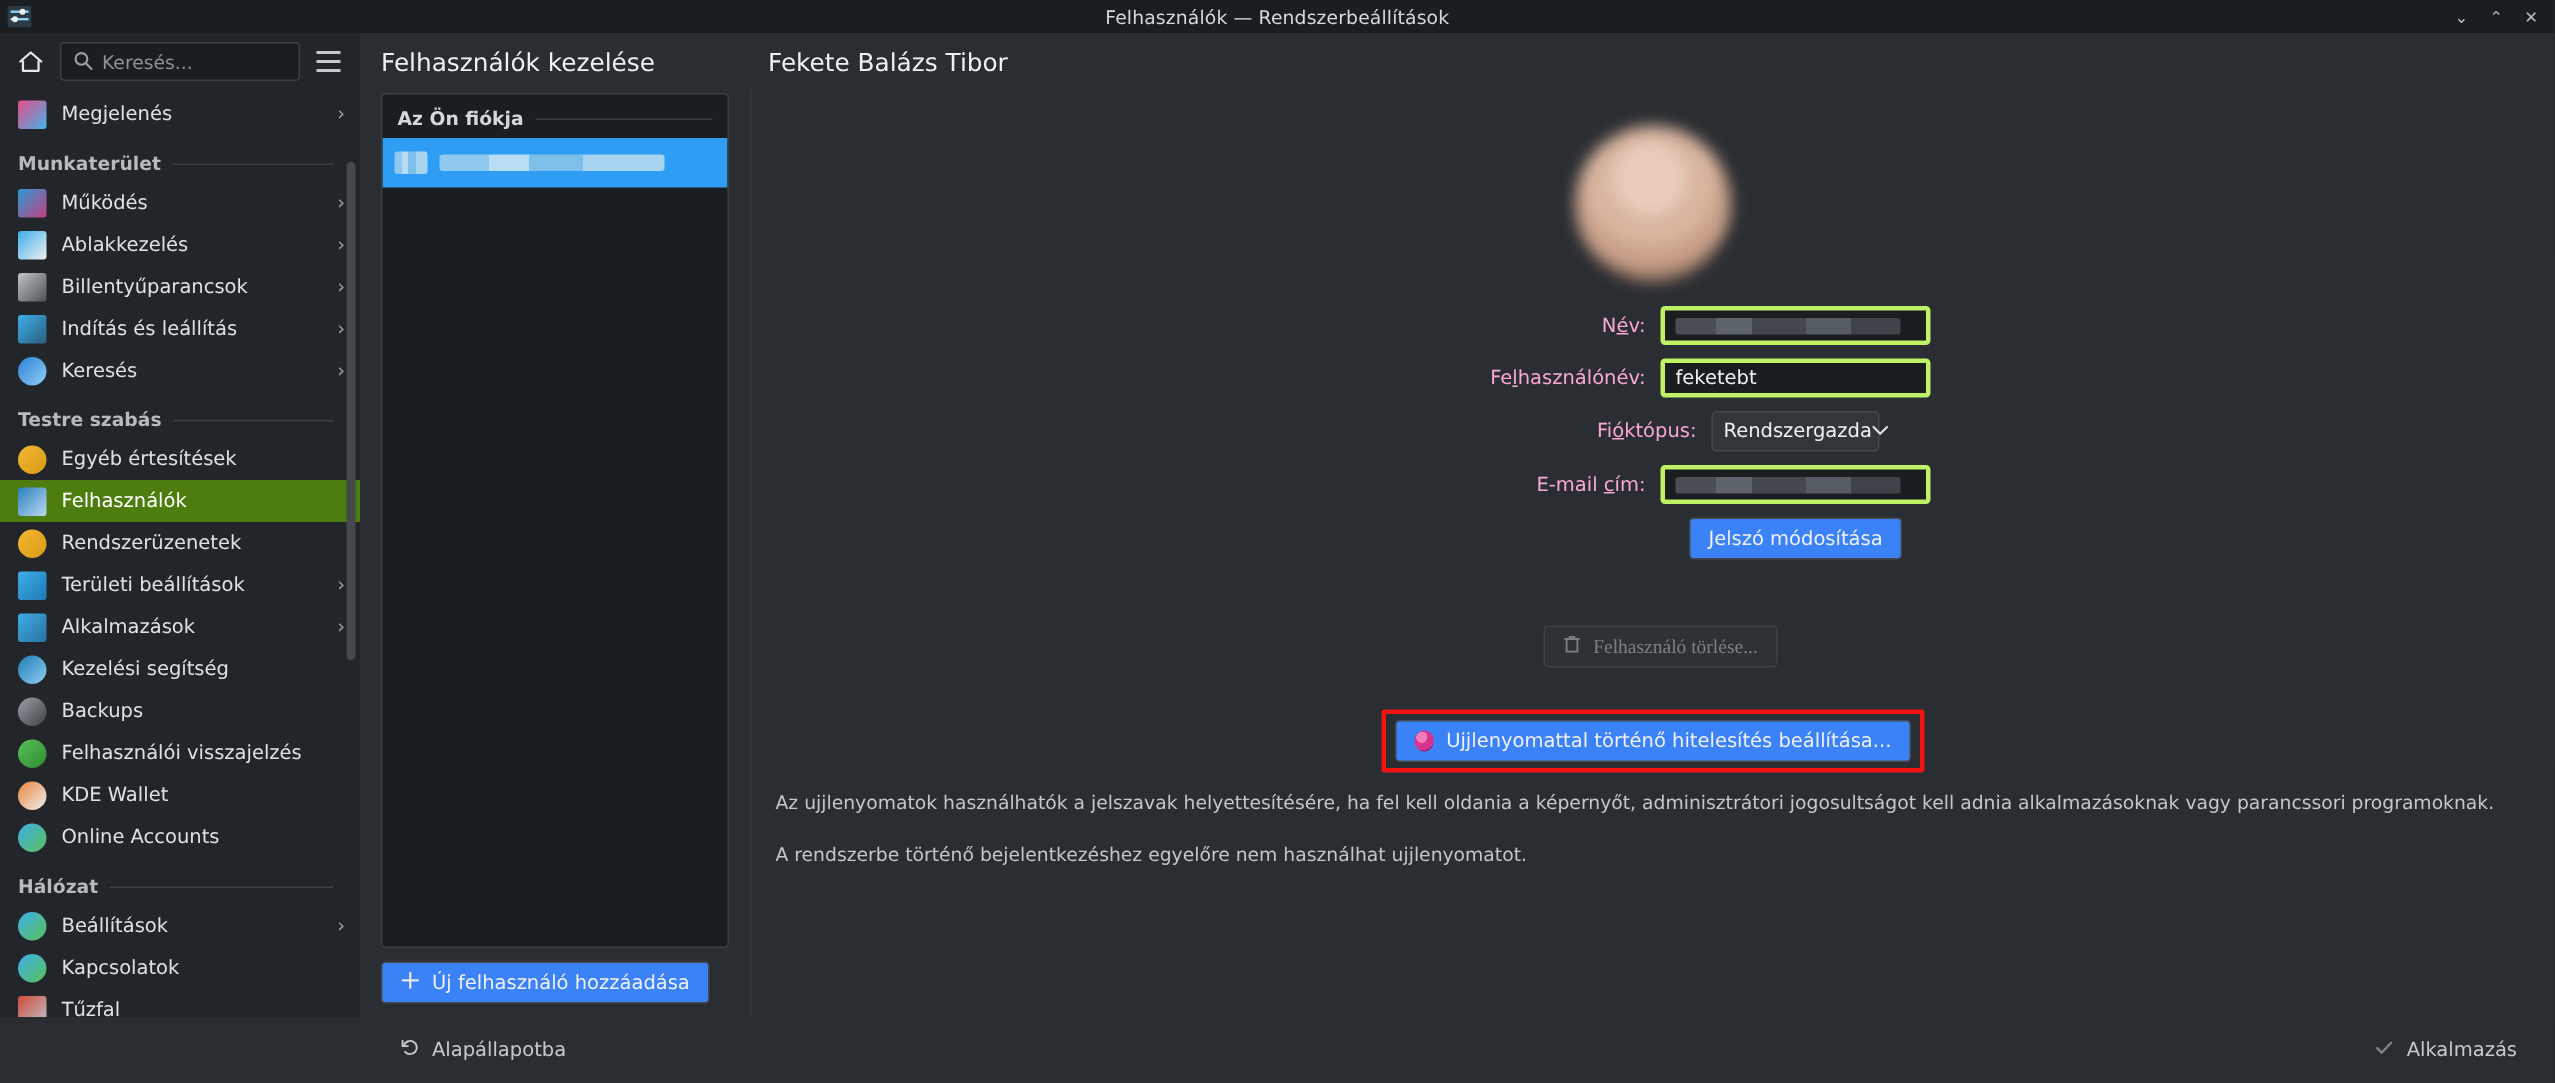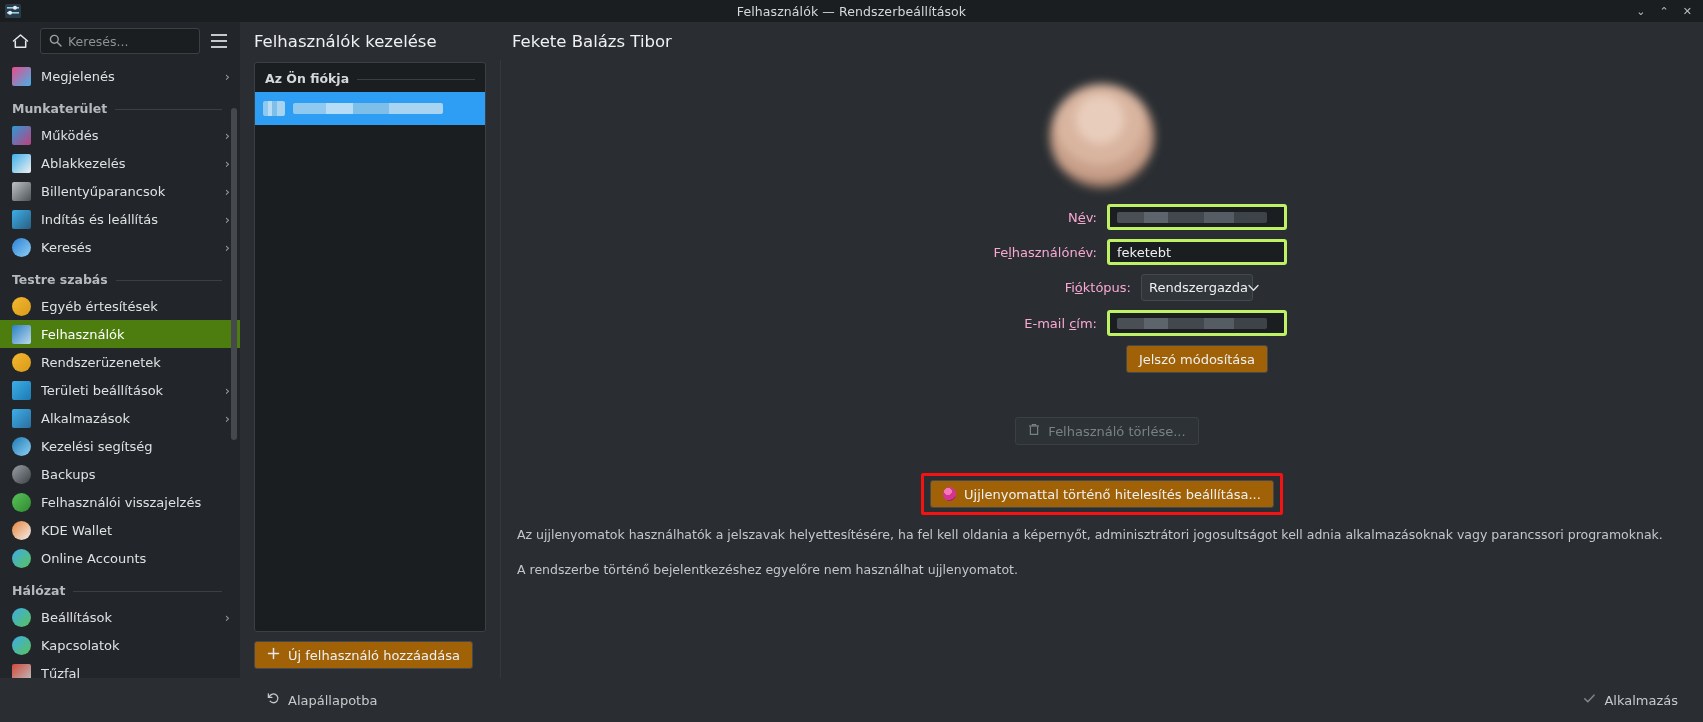--- a/index.html
+++ b/index.html
@@ -91,21 +91,21 @@
     font-size: 12.5px; font-weight: bold; color: #d5d8da; }
   .users-header .line { flex: 1 1 auto; height: 1px; background: #3a3f44; margin-top: 2px; }
   .user-row { height: 33px; background: #2e9ef4; display: flex; align-items: center;
     gap: 8px; padding: 0 8px; }
   .redact { border-radius: 2px; }
   .redact.lt { background: linear-gradient(90deg,#8fc9ef 0 22%,#b7dcf6 22% 40%,#7dbfe9 40% 64%,#a8d4f2 64% 100%); }
   .redact.dk { background: linear-gradient(90deg,#4a4f55 0 18%,#5e646b 18% 34%,#43484e 34% 58%,#565c63 58% 78%,#3e4349 78% 100%); }
   .users-foot { height: 46px; flex: 0 0 46px; display: flex; align-items: center; padding-left: 14px; }
 
   .btn {
-    background: #a16207; border: 1px solid #44494e; border-radius: 3px;
+    background: #3b82f6; border: 1px solid #44494e; border-radius: 3px;
     color: #eff0f1; font-size: 13px; font-family: inherit;
     display: inline-flex; align-items: center; justify-content: center; gap: 8px;
     padding: 0 12px; height: 28px; cursor: default; white-space: nowrap;
   }
   .btn.disabled { color: #7b8085; border-color: #3b4045; background: #2d3237; }
   .btn.flat { background: transparent; border-color: transparent; color: #c7cacc; }
 
   
   .col-detail { flex: 1 1 auto; display: flex; flex-direction: column; min-width: 0;
     background: #2a2e32; position: relative; }
@@ -375,21 +375,21 @@
 
         <div class="fbtnrow">
           <div class="fbtn-offset">
             <button class="btn">
               <span>Jelszó módosítása</span>
             </button>
           </div>
         </div>
 
         <div class="midrow">
-          <div class="shift" style="margin-left:10px;">
+          <div class="shift" style="margin-left:10px;font-family:Liberation Serif, serif;">
             <button class="btn disabled">
               <span>
                 <svg width="12" height="13" viewBox="0 0 12 13">
                   <line x1="1" y1="3" x2="11" y2="3" stroke="#7b8085" stroke-width="1.2"></line>
                   <path d="M2.4 3.6 V11.4 H9.6 V3.6" fill="none" stroke="#7b8085" stroke-width="1.2"></path>
                   <path d="M4.4 3 V1.6 H7.6 V3" fill="none" stroke="#7b8085" stroke-width="1.2"></path>
                 </svg>
               </span>
               <span>Felhasználó törlése...</span>
             </button>

